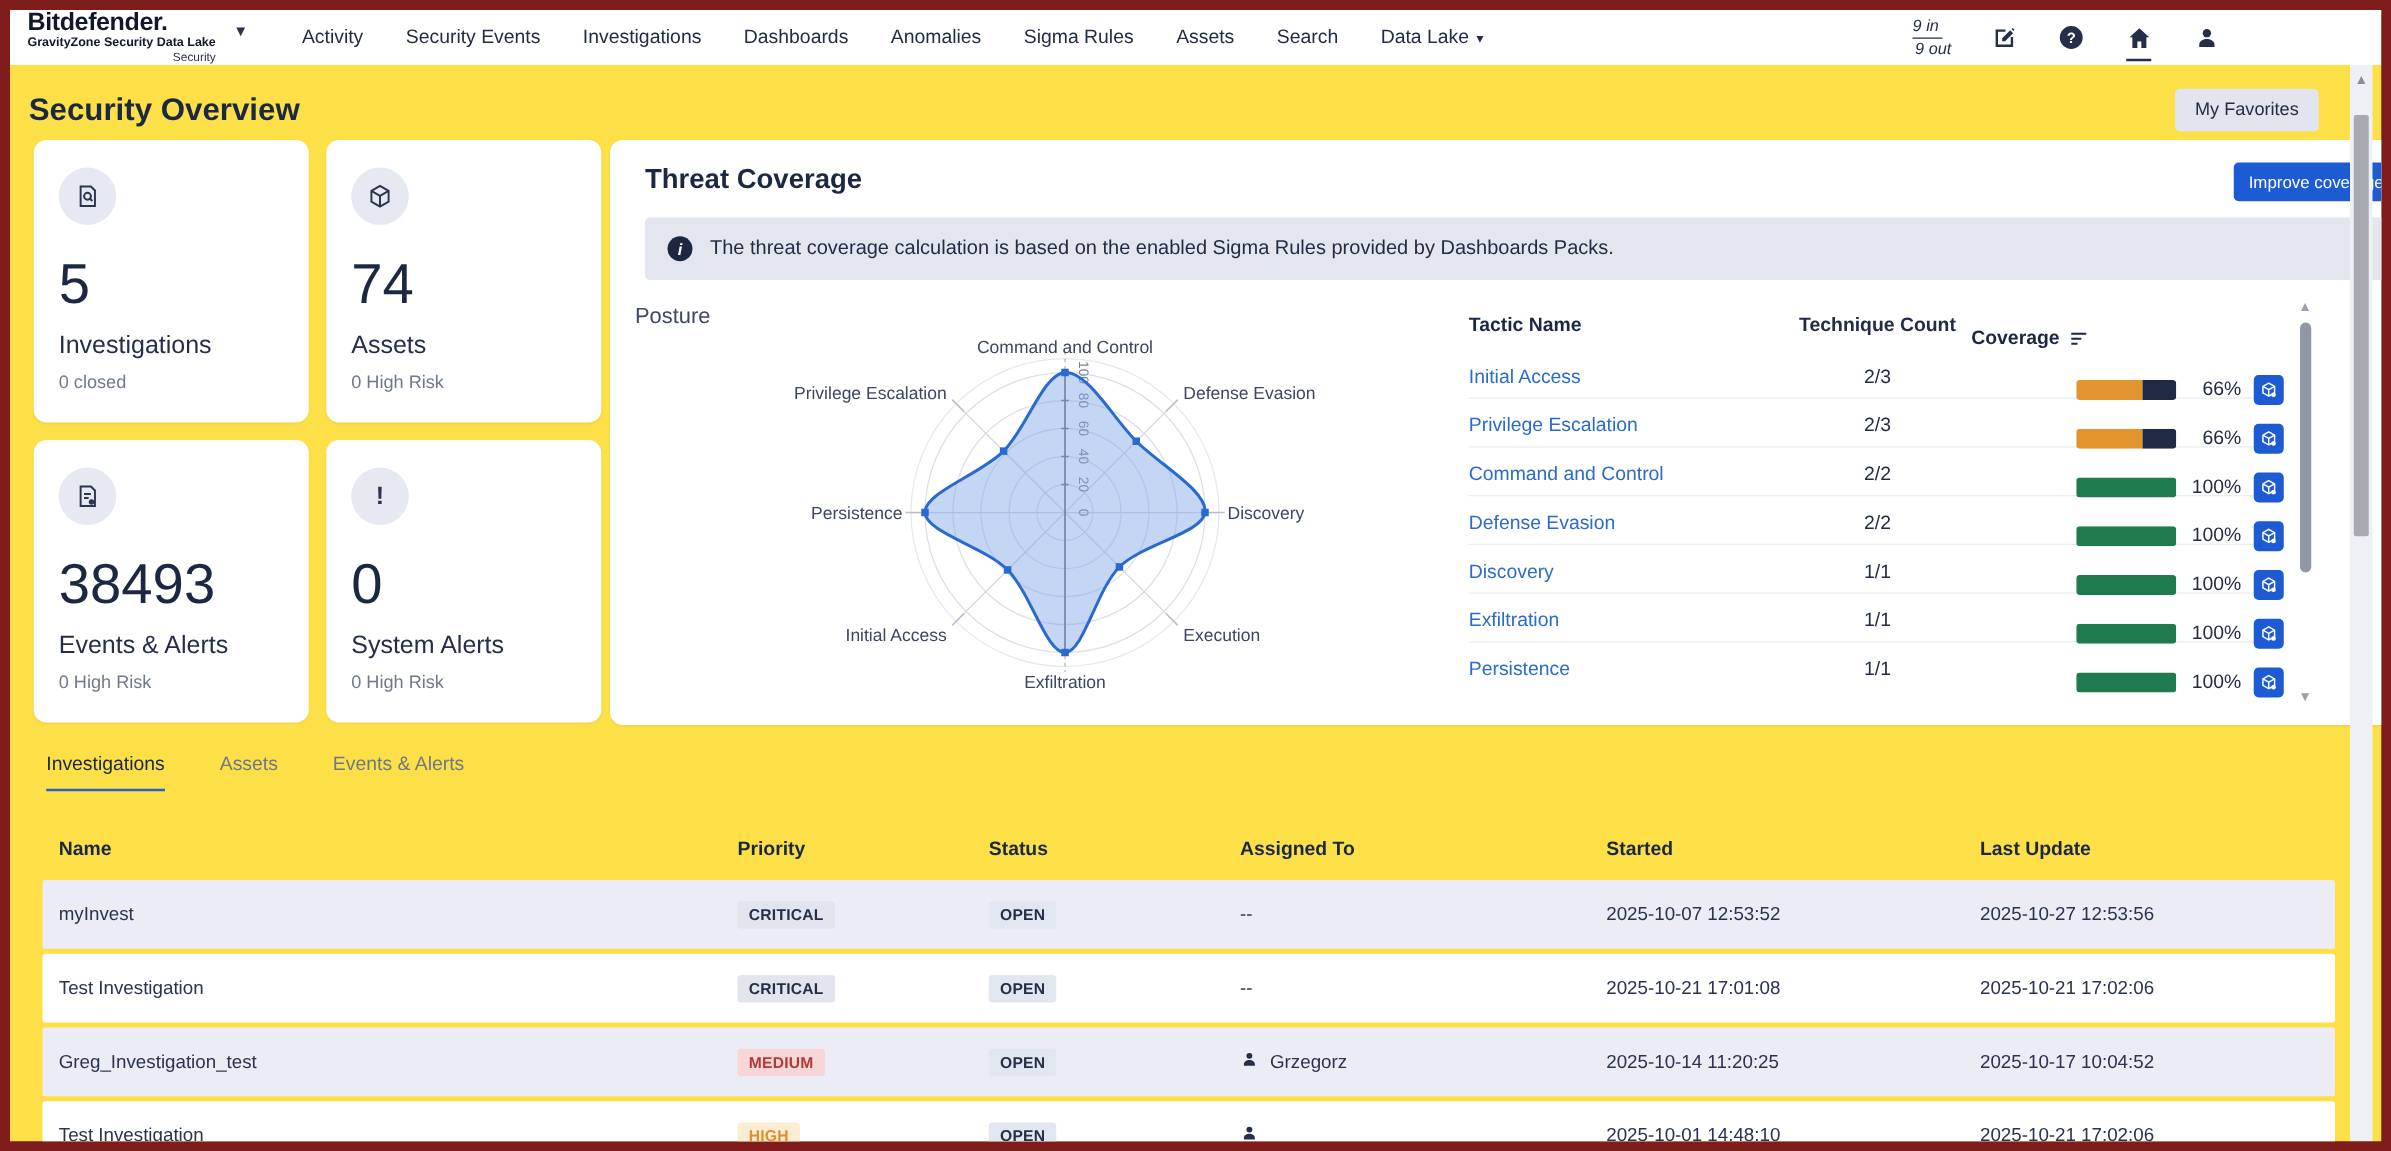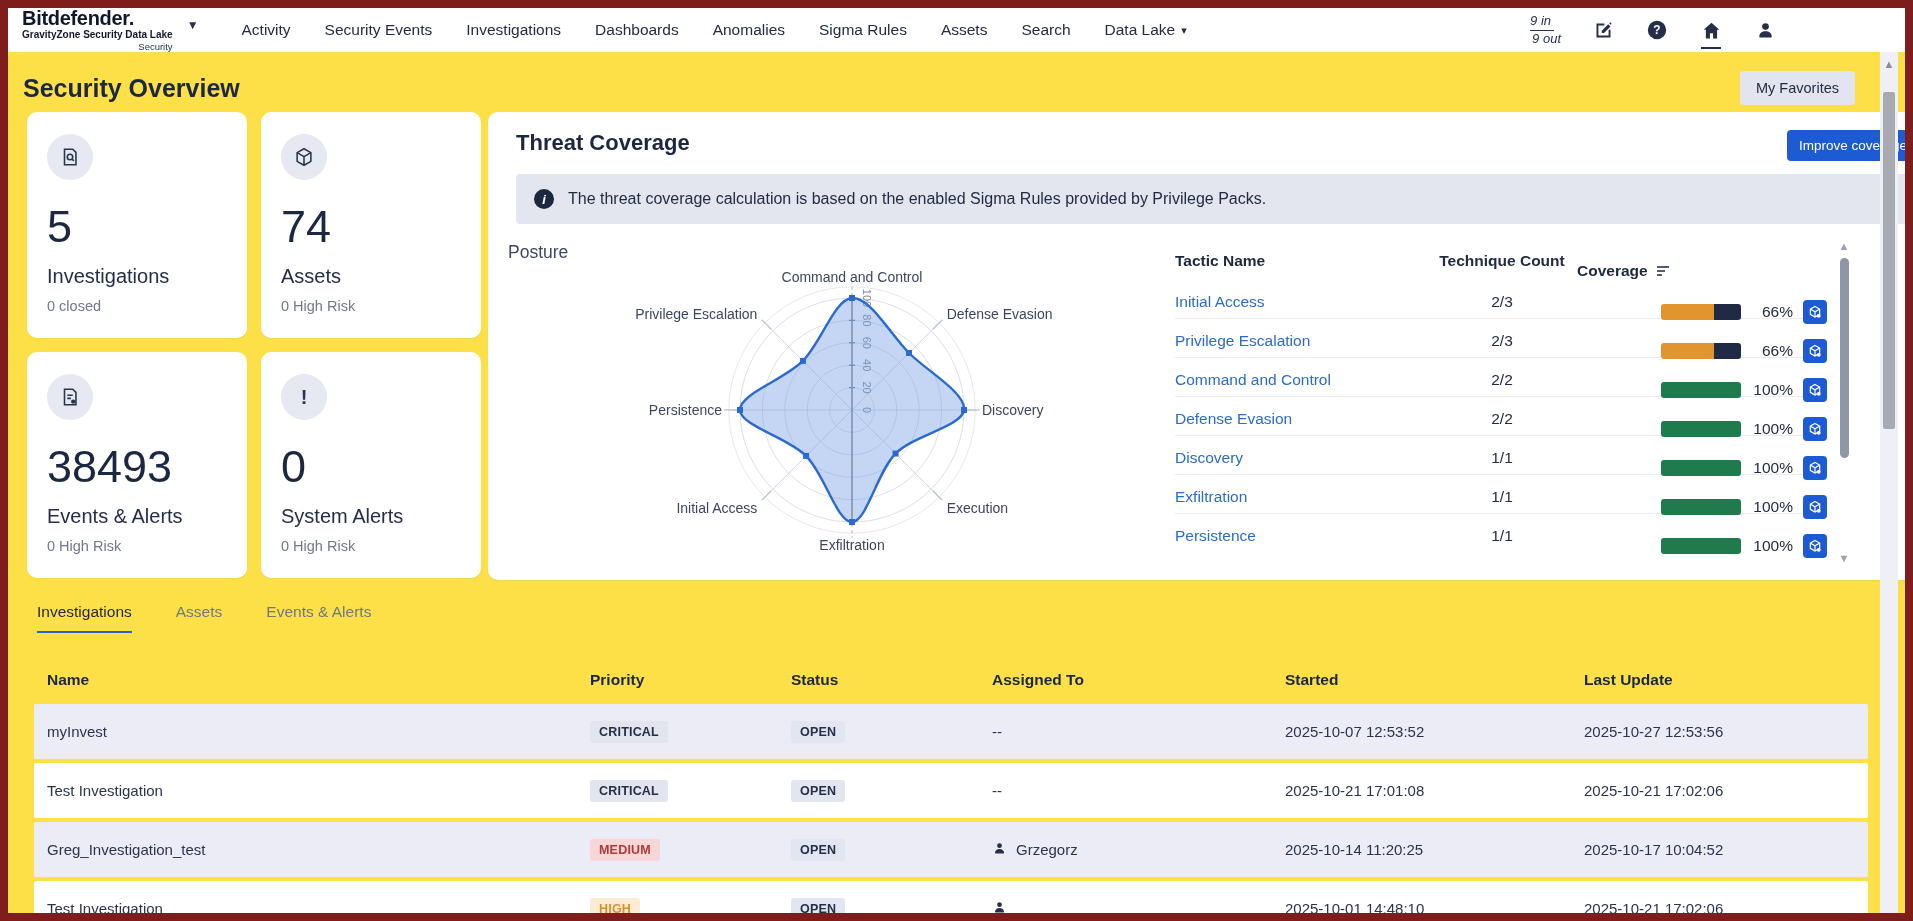--- a/index.html
+++ b/index.html
@@ -230,21 +230,21 @@
     </button>
     <button class="dl-btn">
       <span>Download PDF</span>
       <svg width="15" height="15" viewBox="0 0 24 24" fill="none" stroke="#252f4a" stroke-width="2.2">
           <path d="M12 3v11M12 14l-4.5-4.5M12 14l4.5-4.5M4 18.5v2.5h16v-2.5"></path>
         </svg>
     </button>
 
     <div class="banner">
       <span class="iicon">i</span>
-      <span class="btxt">The threat coverage calculation is based on the enabled Sigma Rules provided by Privilege Packs.</span>
+      <span class="btxt">The threat coverage calculation is based on the enabled Sigma Rules provided by Dashboards Packs.</span>
       <span class="bclose">✕</span>
     </div>
 
     <div class="posture">Posture</div>
     <svg class="radar" id="radar" width="530" height="324">
         <circle cx="264" cy="164" r="123.20000000000002" fill="none" stroke="#e5e8ef" stroke-width="1"></circle>
         <circle cx="264" cy="164" r="22.4" fill="none" stroke="#dcdfe9" stroke-width="1"></circle>
         <circle cx="264" cy="164" r="44.8" fill="none" stroke="#dcdfe9" stroke-width="1"></circle>
         <circle cx="264" cy="164" r="67.2" fill="none" stroke="#dcdfe9" stroke-width="1"></circle>
         <circle cx="264" cy="164" r="89.6" fill="none" stroke="#dcdfe9" stroke-width="1"></circle>

